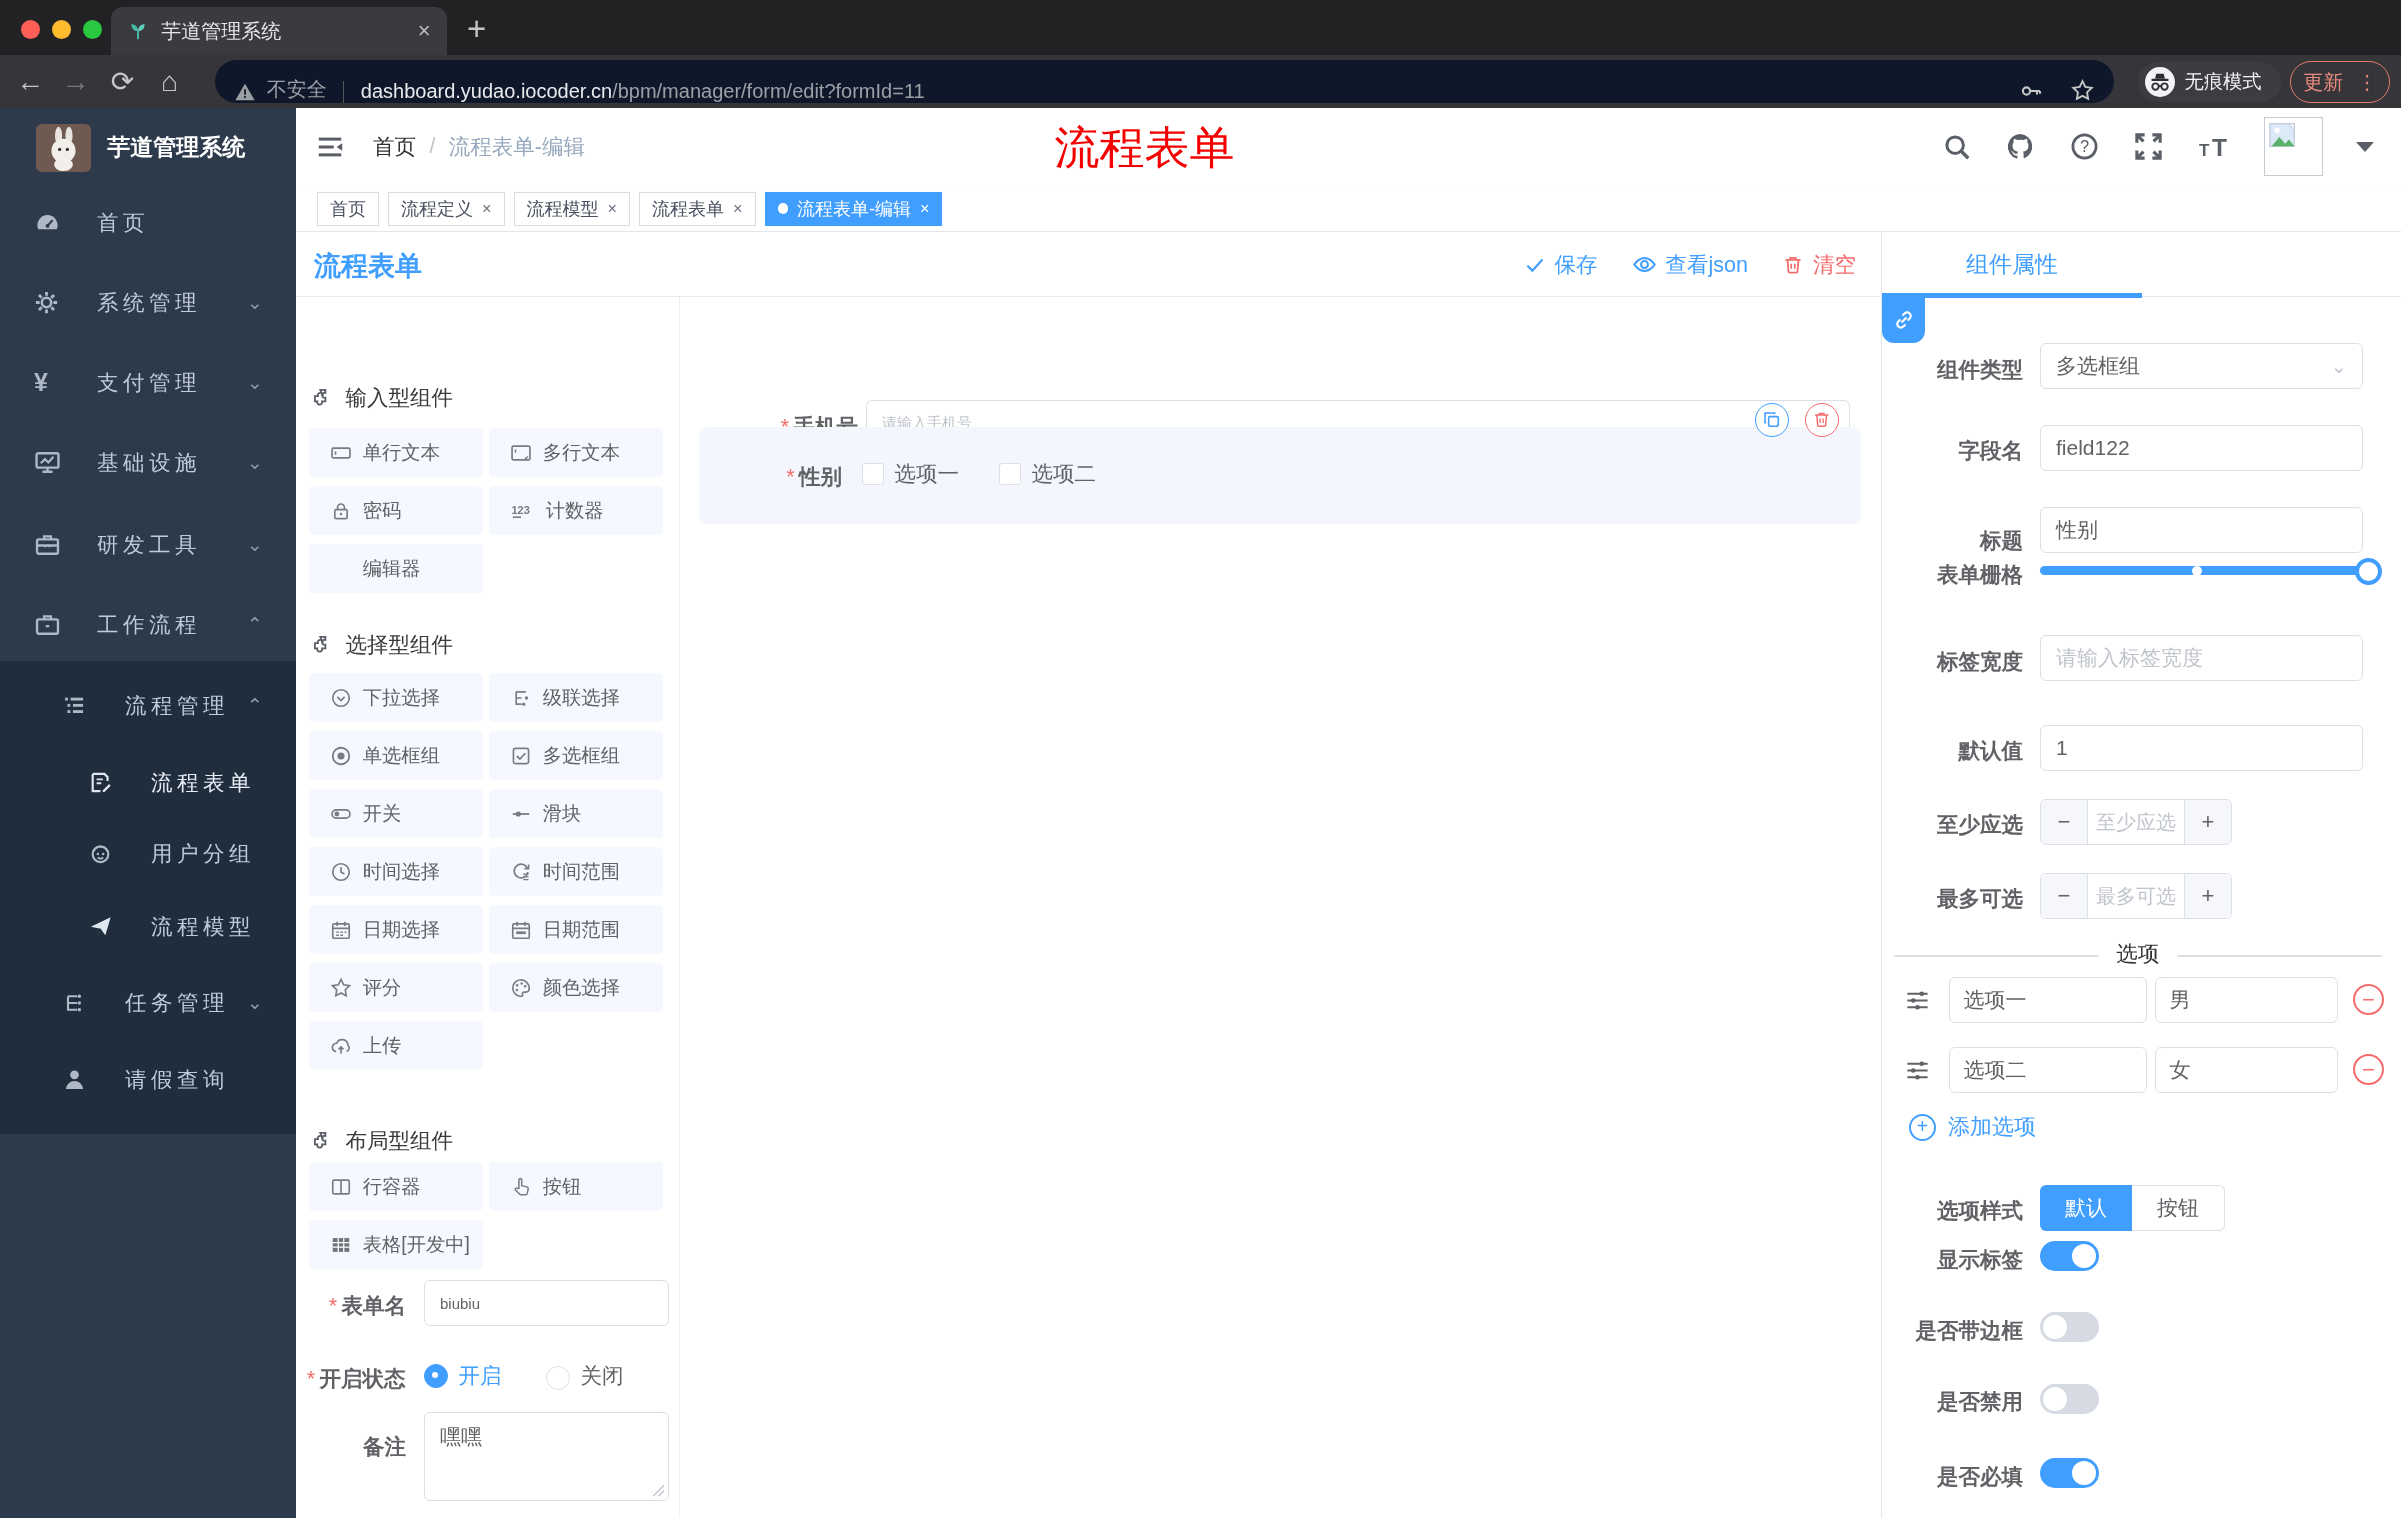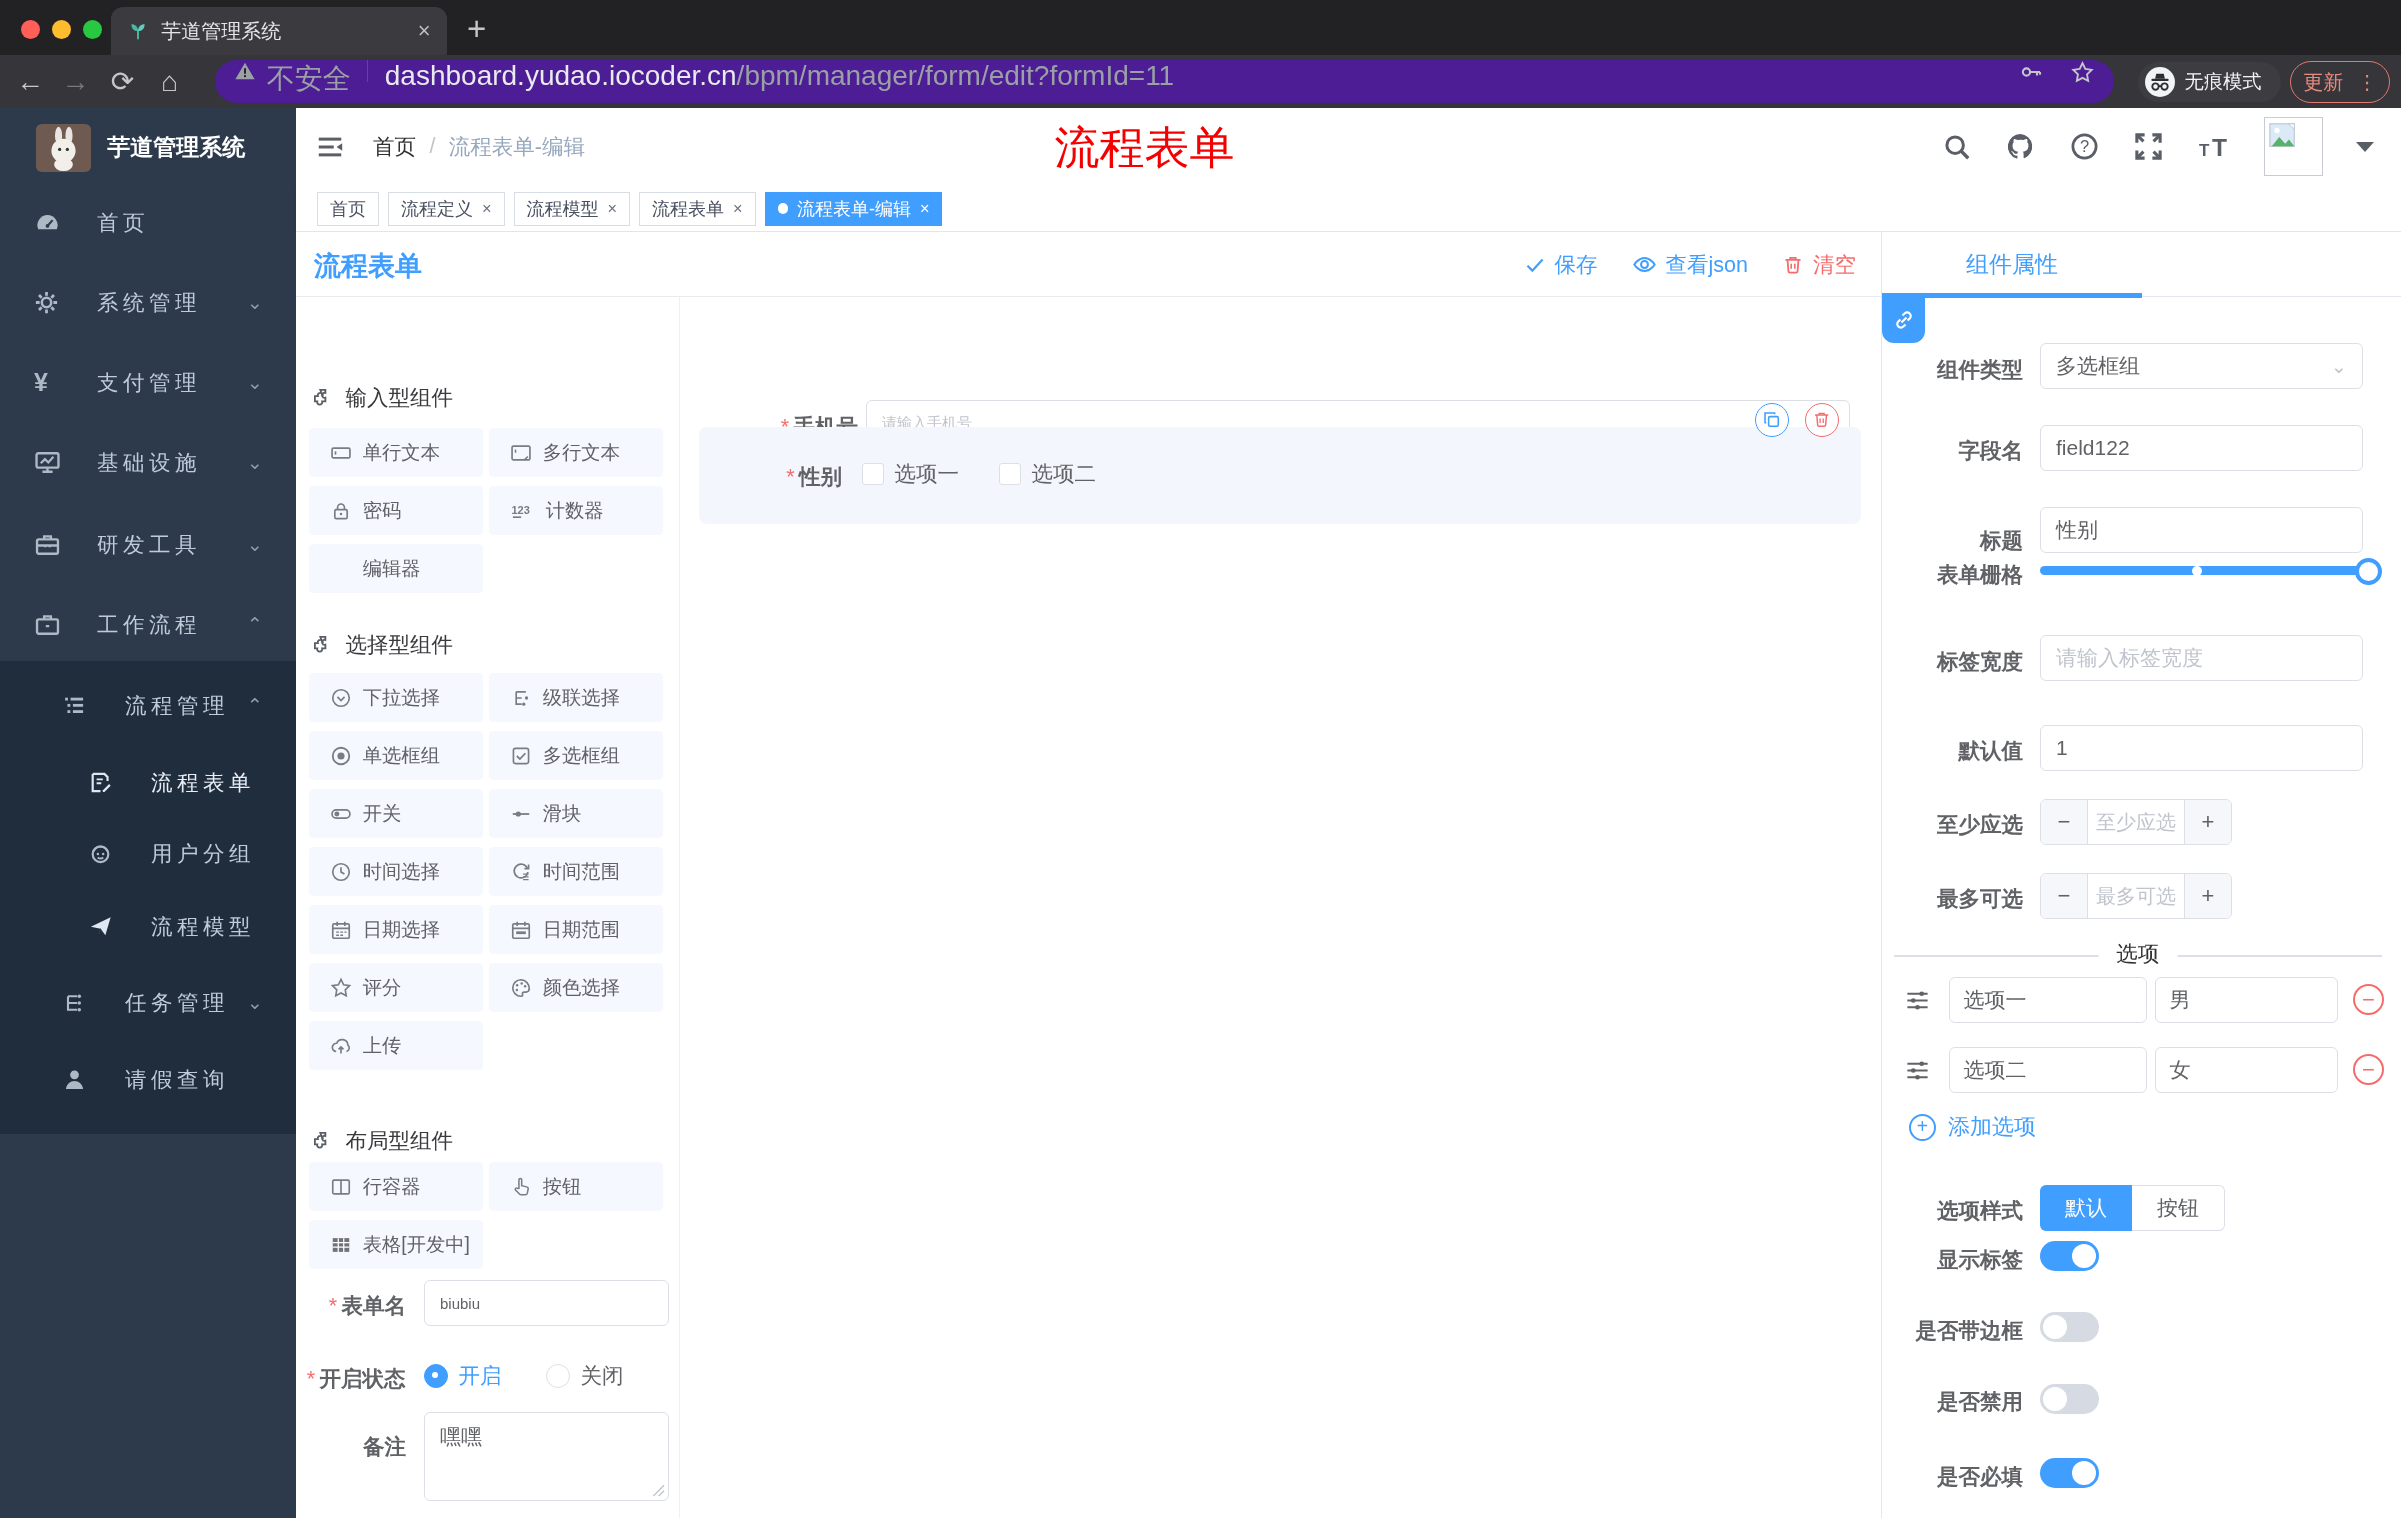--- a/index.html
+++ b/index.html
@@ -12,21 +12,21 @@
   .chrome{position:absolute;top:0;left:0;right:0;height:108px;background:#27272a;}
   .tabstrip{position:absolute;top:0;left:0;right:0;height:55px;background:#222225;}
   .tl{position:absolute;top:20px;width:19.3px;height:19.3px;border-radius:50%;}
   .tl.r{left:21px;background:#ff5f57;} .tl.y{left:52px;background:#febc2e;} .tl.g{left:83px;background:#28c840;}
   .btab{position:absolute;left:111px;top:7.4px;width:336px;height:48px;background:#3b3b3f;border-radius:12px 12px 0 0;display:flex;align-items:center;padding:0 16.3px;box-sizing:border-box;color:#e4e5e7;font-size:20px;}
   .btab .title{margin-left:12px;flex:1;}
   .btab .close{color:#bdbec1;font-size:22px;}
   .newtab{position:absolute;left:467px;top:10.4px;color:#c6c6c8;font-size:33px;font-weight:300;}
   .btoolbar{position:absolute;top:55px;left:0;right:0;height:53px;background:#36363a;}
   .navic{position:absolute;top:12px;color:#c6c6c8;font-size:28px;line-height:30px;width:33px;text-align:center;}
-  .urlpill{position:absolute;left:215px;top:5.2px;width:1899px;height:43px;background:#4c1d95;border-radius:21.5px;display:flex;align-items:flex-start;box-sizing:border-box;padding:0 19.3px;font-size:28px;color:#9aa0a6;}
+  .urlpill{position:absolute;left:215px;top:5.2px;width:1899px;height:43px;background:#0f172a;border-radius:21.5px;display:flex;align-items:flex-end;box-sizing:border-box;padding:0 19.3px;font-size:20px;color:#9aa0a6;}
   .urlpill .sep{width:1.5px;height:22px;background:#53565a;margin:0 16.3px;}
   .urlpill .host{color:#e8eaed;}
   .urlpill .path{color:#9aa0a6;}
   .urlpill .grow{flex:1;}
   .incog{position:absolute;left:2138px;top:6.7px;width:143px;height:40px;background:#3c3c41;border-radius:20px;display:flex;align-items:center;padding:0 7.4px;box-sizing:border-box;color:#f1f3f4;font-size:19.3px;gap:9px;}
   .incogicon{width:30px;height:30px;border-radius:50%;background:#f1f3f4;position:relative;flex:none;}
   .update{position:absolute;left:2290px;top:6px;width:100px;height:42px;border:1.5px solid #e0796e;border-radius:21.5px;box-sizing:border-box;display:flex;align-items:center;justify-content:center;gap:14px;color:#e8897e;font-size:20px;}
   .update .dots{font-size:19.3px;letter-spacing:0;}
 
   
@@ -681,21 +681,21 @@
       <span class="fl req" style="top:994px;left:0;width:110px;">表单名</span>
       <div class="inputbox" style="left:128px;top:983px;width:245px;">
         <span>biubiu</span>
       </div>
 
       <span class="fl req" style="top:1067px;left:-7.4px;width:117px;">开启状态</span>
       <div class="abs" style="left:128px;top:1064px;display:flex;align-items:center;gap:10.4px;">
         <span class="radio on"></span>
         <span style="color:#409eff;font-size:21.5px;">开启</span>
       </div>
-      <div class="abs" style="left:250px;top:1064px;display:flex;align-items:center;gap:10.4px;">
+      <div class="abs" style="left:250px;top:1064px;display:flex;align-items:flex-end;gap:10.4px;">
         <span class="radio off"></span>
         <span style="color:#606266;font-size:21.5px;">关闭</span>
       </div>
 
       <span class="fl" style="top:1135px;left:0;width:110px;">备注</span>
       <div class="textareabox" style="left:128px;top:1115px;width:245px;height:89px;">
         <span>嘿嘿</span>
         <span class="resize">
             <svg width="13.4" height="13.4" viewBox="0 0 10 10">
               <path d="M9 1L1 9M9 5L5 9" stroke="#c0c4cc" stroke-width="1"></path>

